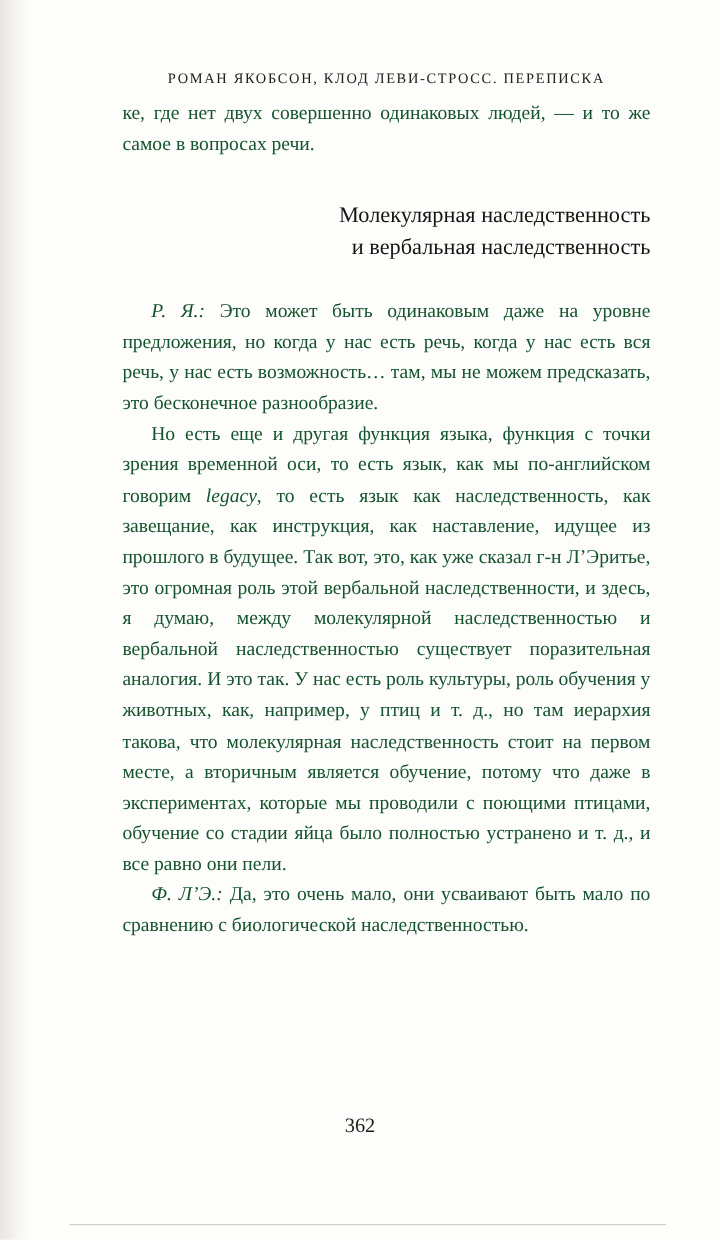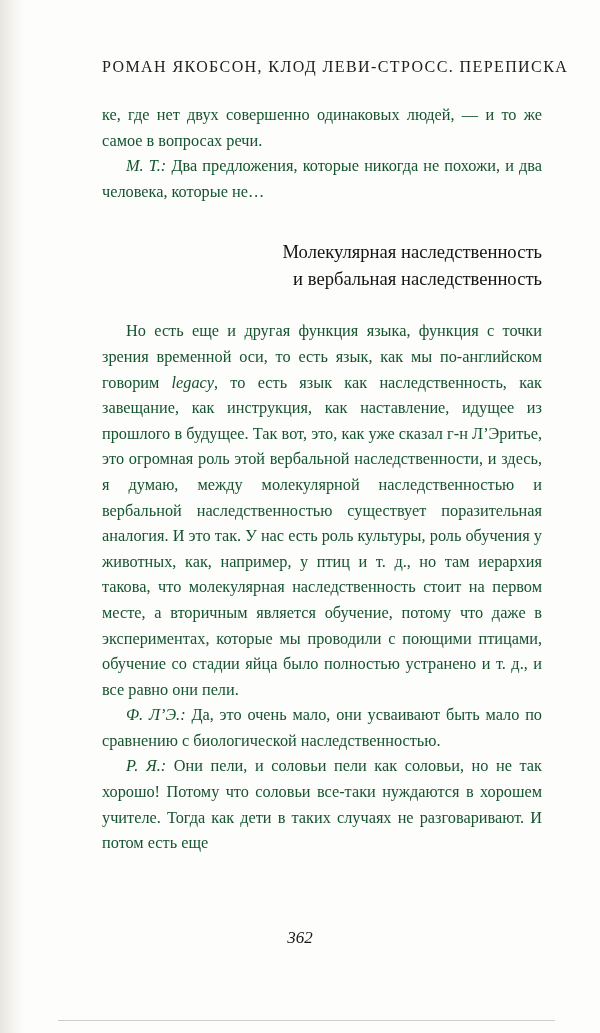--- a/index.html
+++ b/index.html
@@ -23,26 +23,26 @@
     height: 1033px;
     background: #fdfdfb;
   }
   .content {
     position: absolute;
     left: 102px;
     top: 58px;
     width: 440px;
   }
   .running-head {
-    font-size: 16px;
+    font-size: 12px;
     letter-spacing: 1.4px;
     text-align: center;
     color: #20201f;
     white-space: nowrap;
-    margin-bottom: 26px;
+    margin-bottom: 8px;
   }
   p {
     margin: 0;
     font-size: 16.3px;
     line-height: 25.6px;
     text-align: justify;
     text-justify: inter-word;
     color: #14532d;
     hyphens: none;
   }
@@ -64,21 +64,20 @@
     color: #141413;
   }
   .folio {
     position: absolute;
     left: 0;
     top: 928px;
     width: 600px;
     text-align: center;
     font-size: 17px;
     color: #1a1a19;
-    font-style: italic;
   }
   .edge-line {
     position: absolute;
     left: 58px;
     top: 1020px;
     width: 497px;
     height: 1px;
     background: #cfcdc6;
   }
   .gutter-shade {
@@ -95,31 +94,30 @@
 
 <div class="page">
   <div class="gutter-shade"></div>
 
   <div class="content">
 
     <div class="running-head">РОМАН ЯКОБСОН, КЛОД ЛЕВИ-СТРОСС. ПЕРЕПИСКА</div>
 
     <p><span>ке, где нет двух совершенно одинаковых людей, — и то же самое в вопросах речи.</span></p>
 
-    <p class="indent"><span class="speaker">М. Т.:</span> <span>Два предложения, которые никогда не похожи, и два человека, которые не…</span></p>
 
     <h2 class="section">
       <span>Молекулярная наследственность</span><br>
       <span>и вербальная наследственность</span>
     </h2>
 
+    <p class="indent"><span class="speaker">Р. Я.:</span> <span>Это может быть одинаковым даже на уровне предложения, но когда у нас есть речь, когда у нас есть вся речь, у нас есть возможность… там, мы не можем предсказать, это бесконечное разнообразие.</span></p>
 
     <p class="indent"><span>Но есть еще и другая функция языка, функция с точки зрения временной оси, то есть язык, как мы по-английском говорим </span><span class="lat">legacy</span><span>, то есть язык как наследственность, как завещание, как инструкция, как наставление, идущее из прошлого в будущее. Так вот, это, как уже сказал г-н Л’Эритье, это огромная роль этой вербальной наследственности, и здесь, я думаю, между молекулярной наследственностью и вербальной наследственностью существует поразительная аналогия. И это так. У нас есть роль культуры, роль обучения у животных, как, например, у птиц и т. д., но там иерархия такова, что молекулярная наследственность стоит на первом месте, а вторичным является обучение, потому что даже в экспериментах, которые мы проводили с поющими птицами, обучение со стадии яйца было полностью устранено и т. д., и все равно они пели.</span></p>
 
     <p class="indent"><span class="speaker">Ф. Л’Э.:</span> <span>Да, это очень мало, они усваивают быть мало по сравнению с биологической наследственностью.</span></p>
 
-    <p class="indent"><span class="speaker">Р. Я.:</span> <span>Они пели, и соловьи пели как соловьи, но не так хорошо! Потому что соловьи все-таки нуждаются в хорошем учителе. Тогда как дети в таких случаях не разговаривают. И потом есть еще</span></p>
 
   </div>
 
   <div class="folio">362</div>
   <div class="edge-line"></div>
 </div>
 
 </body></html>

